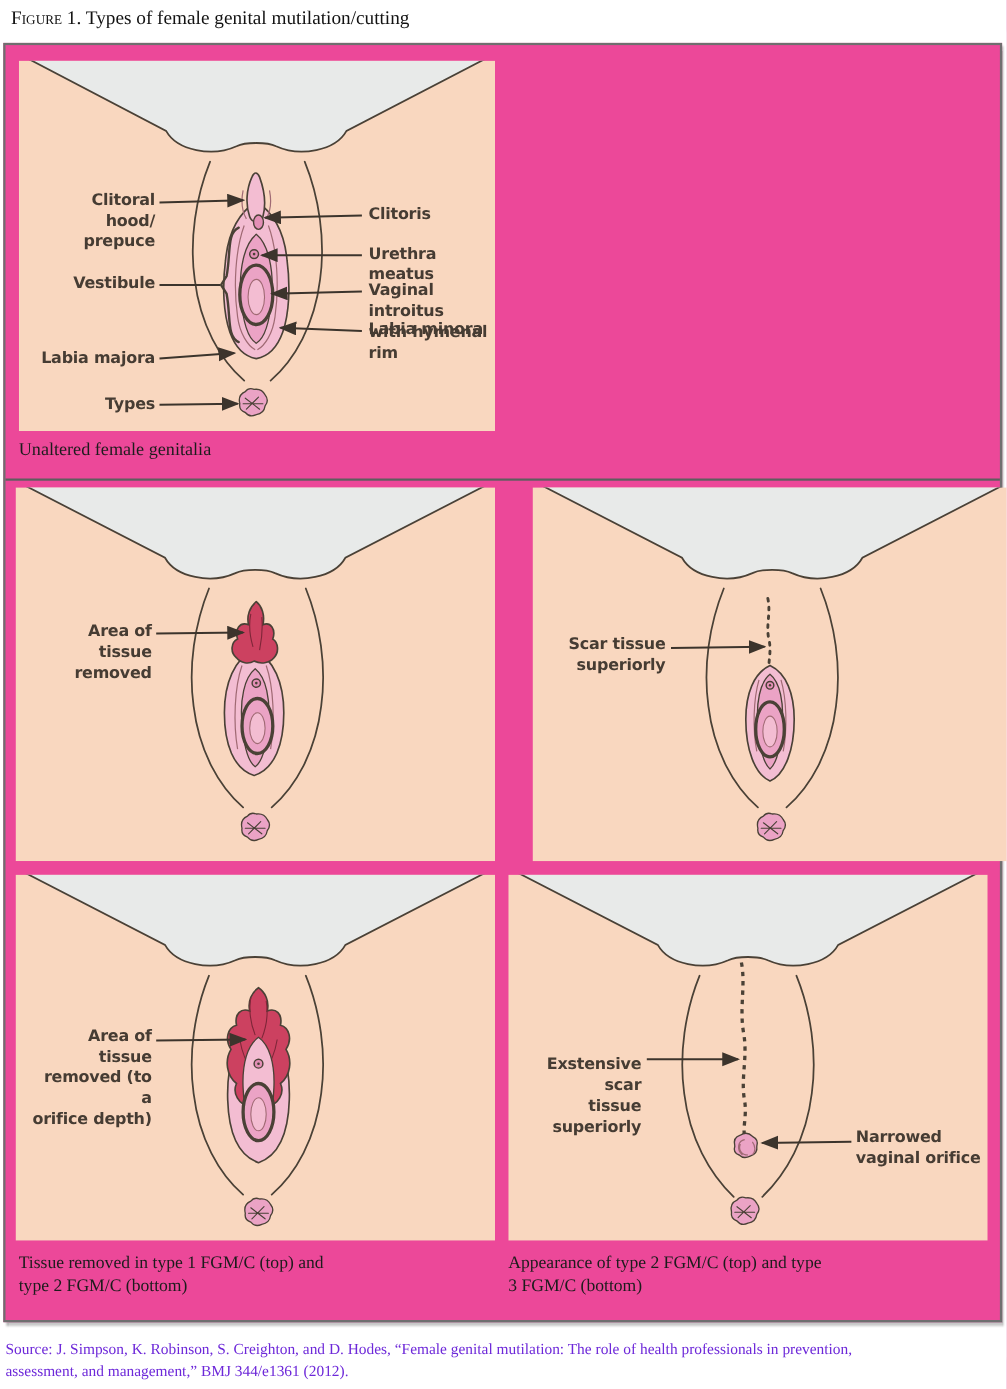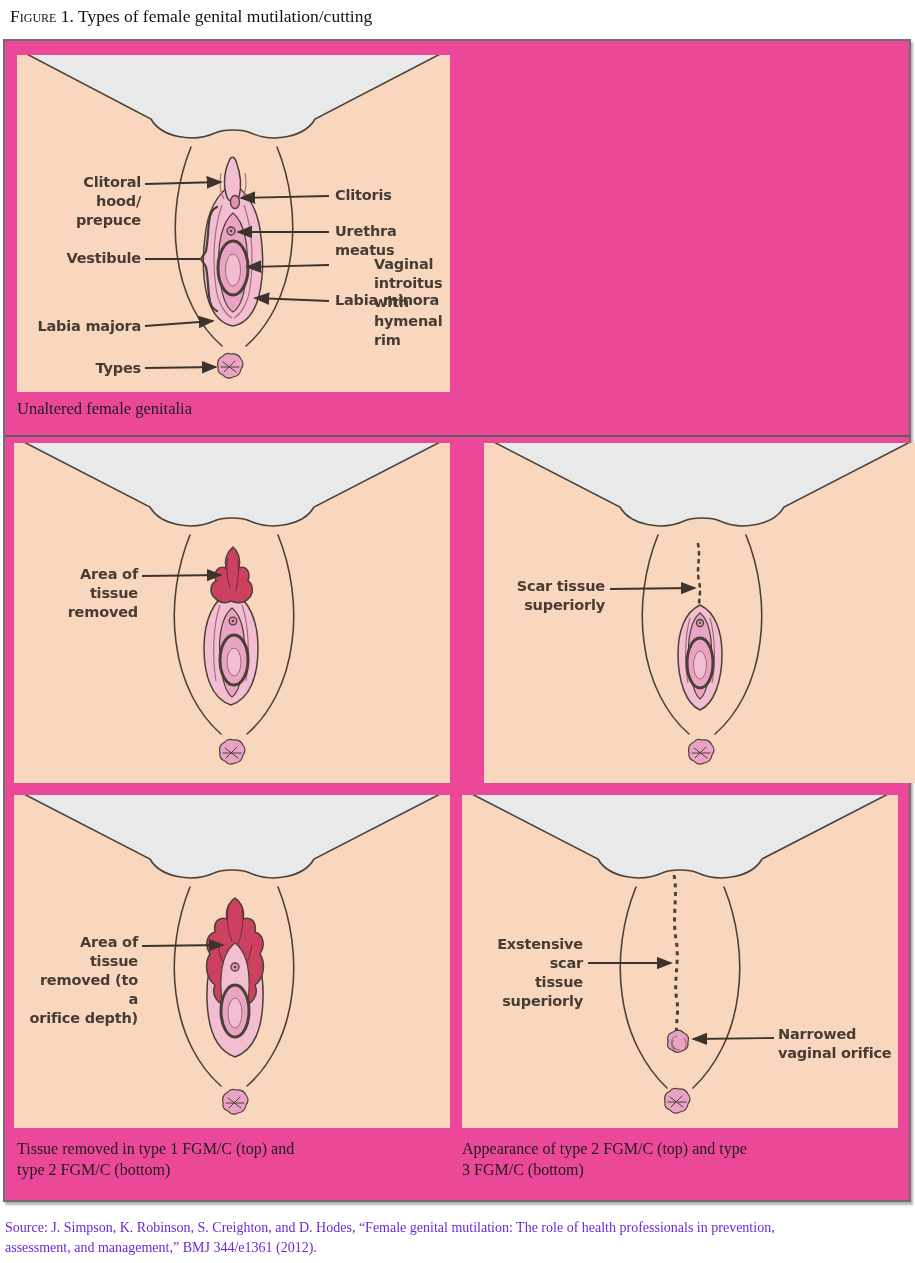--- a/index.html
+++ b/index.html
@@ -85,21 +85,21 @@
           <line class="ar" x1="128" y1="313" x2="199" y2="312" marker-end="url(#ah0)"></line>
         </g>
       </svg>
       <div class="lbl r" style="left:18px;top:118px;width:106px;">
         <div>Clitoral hood/</div>
         <div>prepuce</div>
       </div>
       <div class="lbl" style="left:318px;top:131px;">Clitoris</div>
       <div class="lbl" style="left:318px;top:167px;">Urethra meatus</div>
       <div class="lbl r" style="left:18px;top:194px;width:106px;">Vestibule</div>
-      <div class="lbl" style="left:318px;top:200px;margin-left:39px;">
+      <div class="lbl" style="left:318px;top:200px;">
         <div>Vaginal introitus</div>
         <div>with hymenal rim</div>
       </div>
       <div class="lbl" style="left:318px;top:236px;">Labia minora</div>
       <div class="lbl r" style="left:18px;top:262px;width:106px;">Labia majora</div>
       <div class="lbl r" style="left:18px;top:304px;width:106px;">Types</div>
     </div>
 
     <div class="cap" style="left:12px;top:357px;">Unaltered female genitalia</div>
 
@@ -228,21 +228,21 @@
           <path class="pv" d="M -11 -1 q -2 -8 5 -10 q 6 -4 11 1 q 6 3 4 9 q 1 7 -6 9 q -6 3 -10 -1 q -6 -2 -4 -8 Z"></path>
           <path class="wr" d="M -6 -3 C -8 2 -5 7 1 7 M -2 -7 C -8 -6 -10 2 -4 7 M 5 -5 C 8 -1 8 4 5 7"></path>
         </g>
         <g transform="translate(215,307)">
           <path class="pv" d="M -12 0 q -2 -8 5 -11 q 3 -4 8 -2 q 7 -1 10 5 q 4 5 0 10 q -1 7 -8 8 q -6 3 -10 -2 q -6 -2 -5 -8 Z"></path>
           <path class="ln" style="stroke-width:1" d="M -7 -5 L 6 5 M -6 5 L 5 -6 M -9 0 H 9"></path>
         </g>
         <line class="ar" x1="126" y1="168" x2="209" y2="168" marker-end="url(#ah4)"></line>
         <line class="ar" x1="312" y1="243" x2="231" y2="244" marker-end="url(#ah4)"></line>
       </svg>
-      <div class="lbl r" style="left:12px;top:140px;width:109px;">
+      <div class="lbl r" style="left:12px;top:164px;width:109px;">
         <div>Exstensive scar</div>
         <div>tissue superiorly</div>
       </div>
       <div class="lbl" style="left:316px;top:230px;">
         <div>Narrowed</div>
         <div>vaginal orifice</div>
       </div>
     </div>
 
     <div class="cap" style="left:12px;top:1097px;font-size:16px;">

